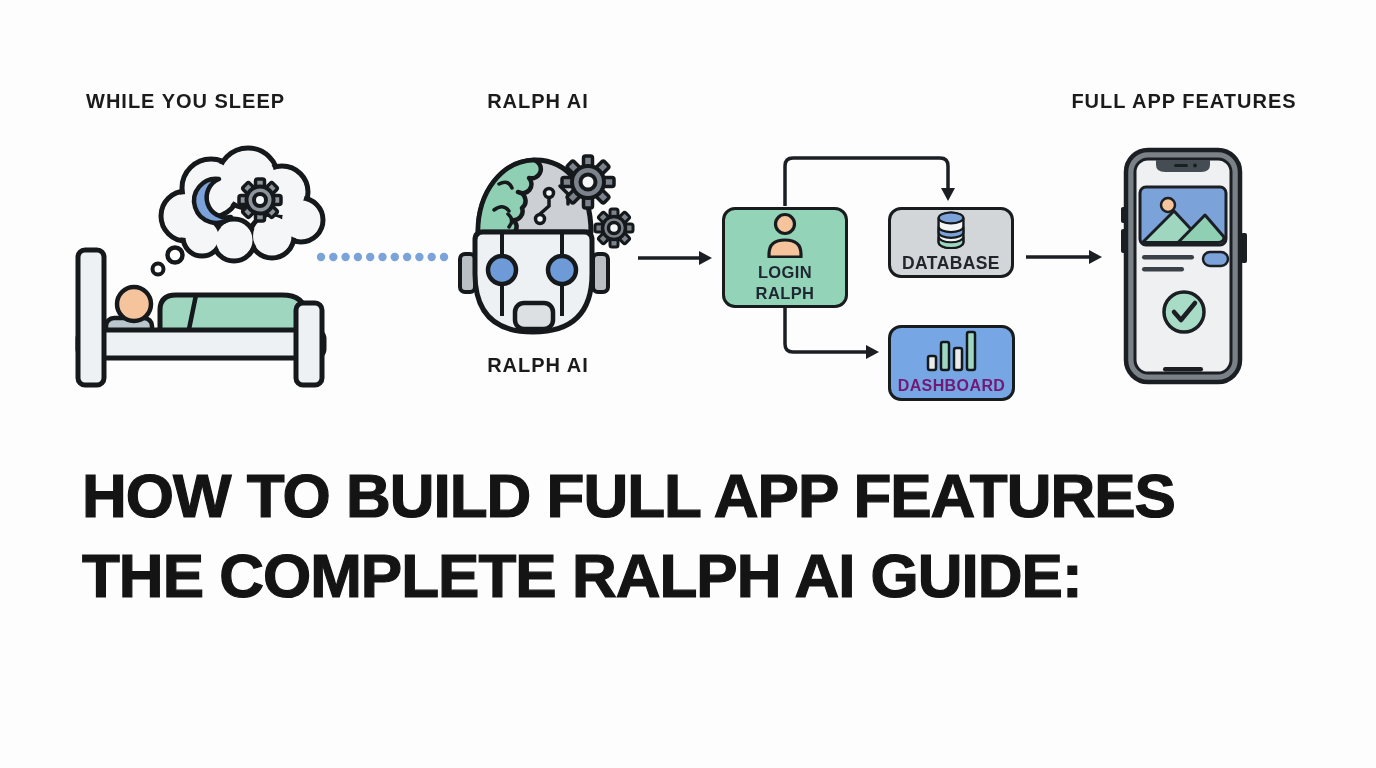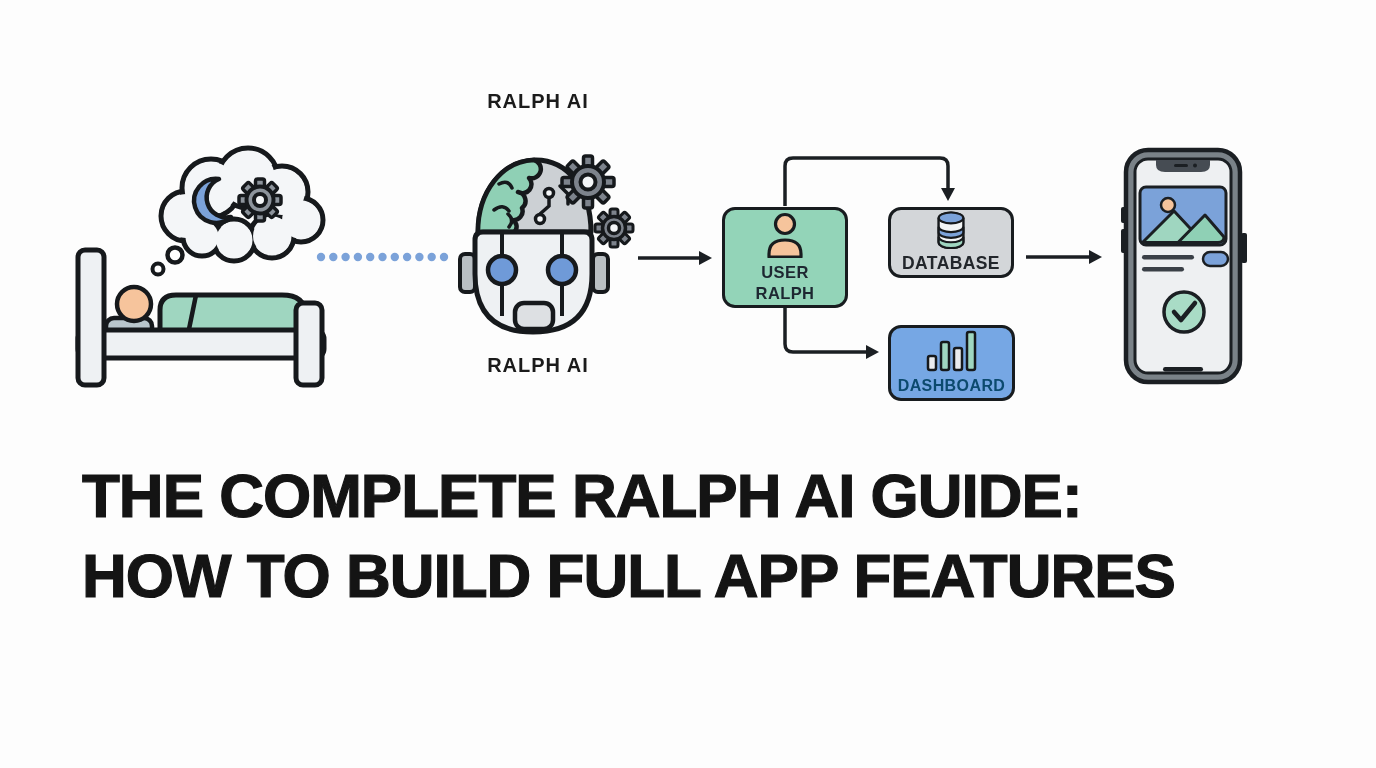--- a/index.html
+++ b/index.html
@@ -29,33 +29,35 @@
     align-items:center;justify-content:center;gap:4px;
   }
   #node-user-login{left:722px;top:207px;width:126px;height:101px;background:#93d4b8;}
   #node-database{left:888px;top:207px;width:126px;height:71px;background:#d3d6d9;}
   #node-dashboard{left:888px;top:325px;width:127px;height:76px;background:#76a7e4;}
   .node-label{
     font-size:16.5px;font-weight:700;letter-spacing:0.4px;line-height:1.25;
     color:#1d2731;text-align:center;white-space:nowrap;
   }
   #node-database .node-label{font-size:17.5px;color:#22262b;}
-  #node-dashboard .node-label{font-size:16px;color:#0c4a6e;}
+  #node-dashboard .node-label{font-size:16px;color:#701a75;}
   #headline{
     position:absolute;left:82px;top:456px;color:#141414;
     font-size:62px;font-weight:700;line-height:80px;letter-spacing:-1px;
     -webkit-text-stroke:1.2px #141414;white-space:nowrap;
   }
 </style>
 </head>
 <body>
 
 <div id="canvas">
 
+  <div id="label-wys" class="stage-label">WHILE YOU SLEEP</div>
   <div id="label-ralph-top" class="stage-label">RALPH AI</div>
+  <div id="label-faf" class="stage-label">FULL APP FEATURES</div>
 
   <svg id="sleep-scene" class="illus" width="276" height="252" viewBox="0 0 276 252">
 
     <g>
       <g fill="#f4f6f8" stroke="#16191c" stroke-width="5">
         <circle cx="118" cy="78" r="25"></circle>
           <circle cx="143" cy="50" r="29"></circle>
         <circle cx="180" cy="40" r="30"></circle>
           <circle cx="214" cy="54" r="26"></circle>
         <circle cx="233" cy="82" r="22"></circle>
@@ -179,21 +181,21 @@
       <polygon points="1102,257 1089,250 1089,264"></polygon>
     </g>
   </svg>
 
   <div id="node-user-login" class="node">
     <svg width="42" height="46" viewBox="0 0 42 46">
       <circle cx="21" cy="12" r="9.5" fill="#f6c49c" stroke="#181c1f" stroke-width="3.2"></circle>
       <path d="M 5 45 V 42 Q 5 28 21 28 Q 37 28 37 42 V 45 Z" fill="#f6c49c" stroke="#181c1f" stroke-width="3.2" stroke-linejoin="round"></path>
     </svg>
     <div class="node-label">
-      <div>USER</div>
+      <div>LOGIN</div>
       <div>RALPH</div>
     </div>
   </div>
 
   <div id="node-database" class="node">
     <svg width="46" height="54" viewBox="0 0 46 54">
       <path d="M6 11 A17 7.5 0 0 1 40 11 V45 A17 7.5 0 0 0 6 45 Z" fill="#f3f5f6" stroke="#16191c" stroke-width="3" transform="translate(0,0)"></path>
       <path d="M6 11 V45 A17 7.5 0 0 0 40 45 V11" fill="#f3f5f6" stroke="#16191c" stroke-width="3"></path>
       <path d="M6 23 V31 A17 7.5 0 0 0 40 31 V23 A17 7.5 0 0 1 6 23 Z" fill="#7ba2d9" stroke="#16191c" stroke-width="3"></path>
       <path d="M6 37 V45 A17 7.5 0 0 0 40 45 V37 A17 7.5 0 0 1 6 37 Z" fill="#9fd6c0" stroke="#16191c" stroke-width="3"></path>
@@ -234,17 +236,17 @@
     <rect x="85" y="107" width="25" height="14" rx="7" fill="#7ba2d9" stroke="#1b1f23" stroke-width="2.5"></rect>
 
     <g>
       <circle cx="66" cy="167" r="20" fill="#a9dcc6" stroke="#1b1f23" stroke-width="3.5"></circle>
       <path d="M 56 167 L 63 175 L 77 158" fill="none" stroke="#1b1f23" stroke-width="4.5" stroke-linecap="round" stroke-linejoin="round"></path>
     </g>
     <rect x="45" y="222" width="40" height="4.5" rx="2.2" fill="#1b1f23"></rect>
   </svg>
 
   <div id="headline">
+    <div>HOW TO BUILD FULL APP FEATURES</div>
     <div>THE COMPLETE RALPH AI GUIDE:</div>
-    <div>HOW TO BUILD FULL APP FEATURES</div>
   </div>
 
 </div>
 
 </body></html>

